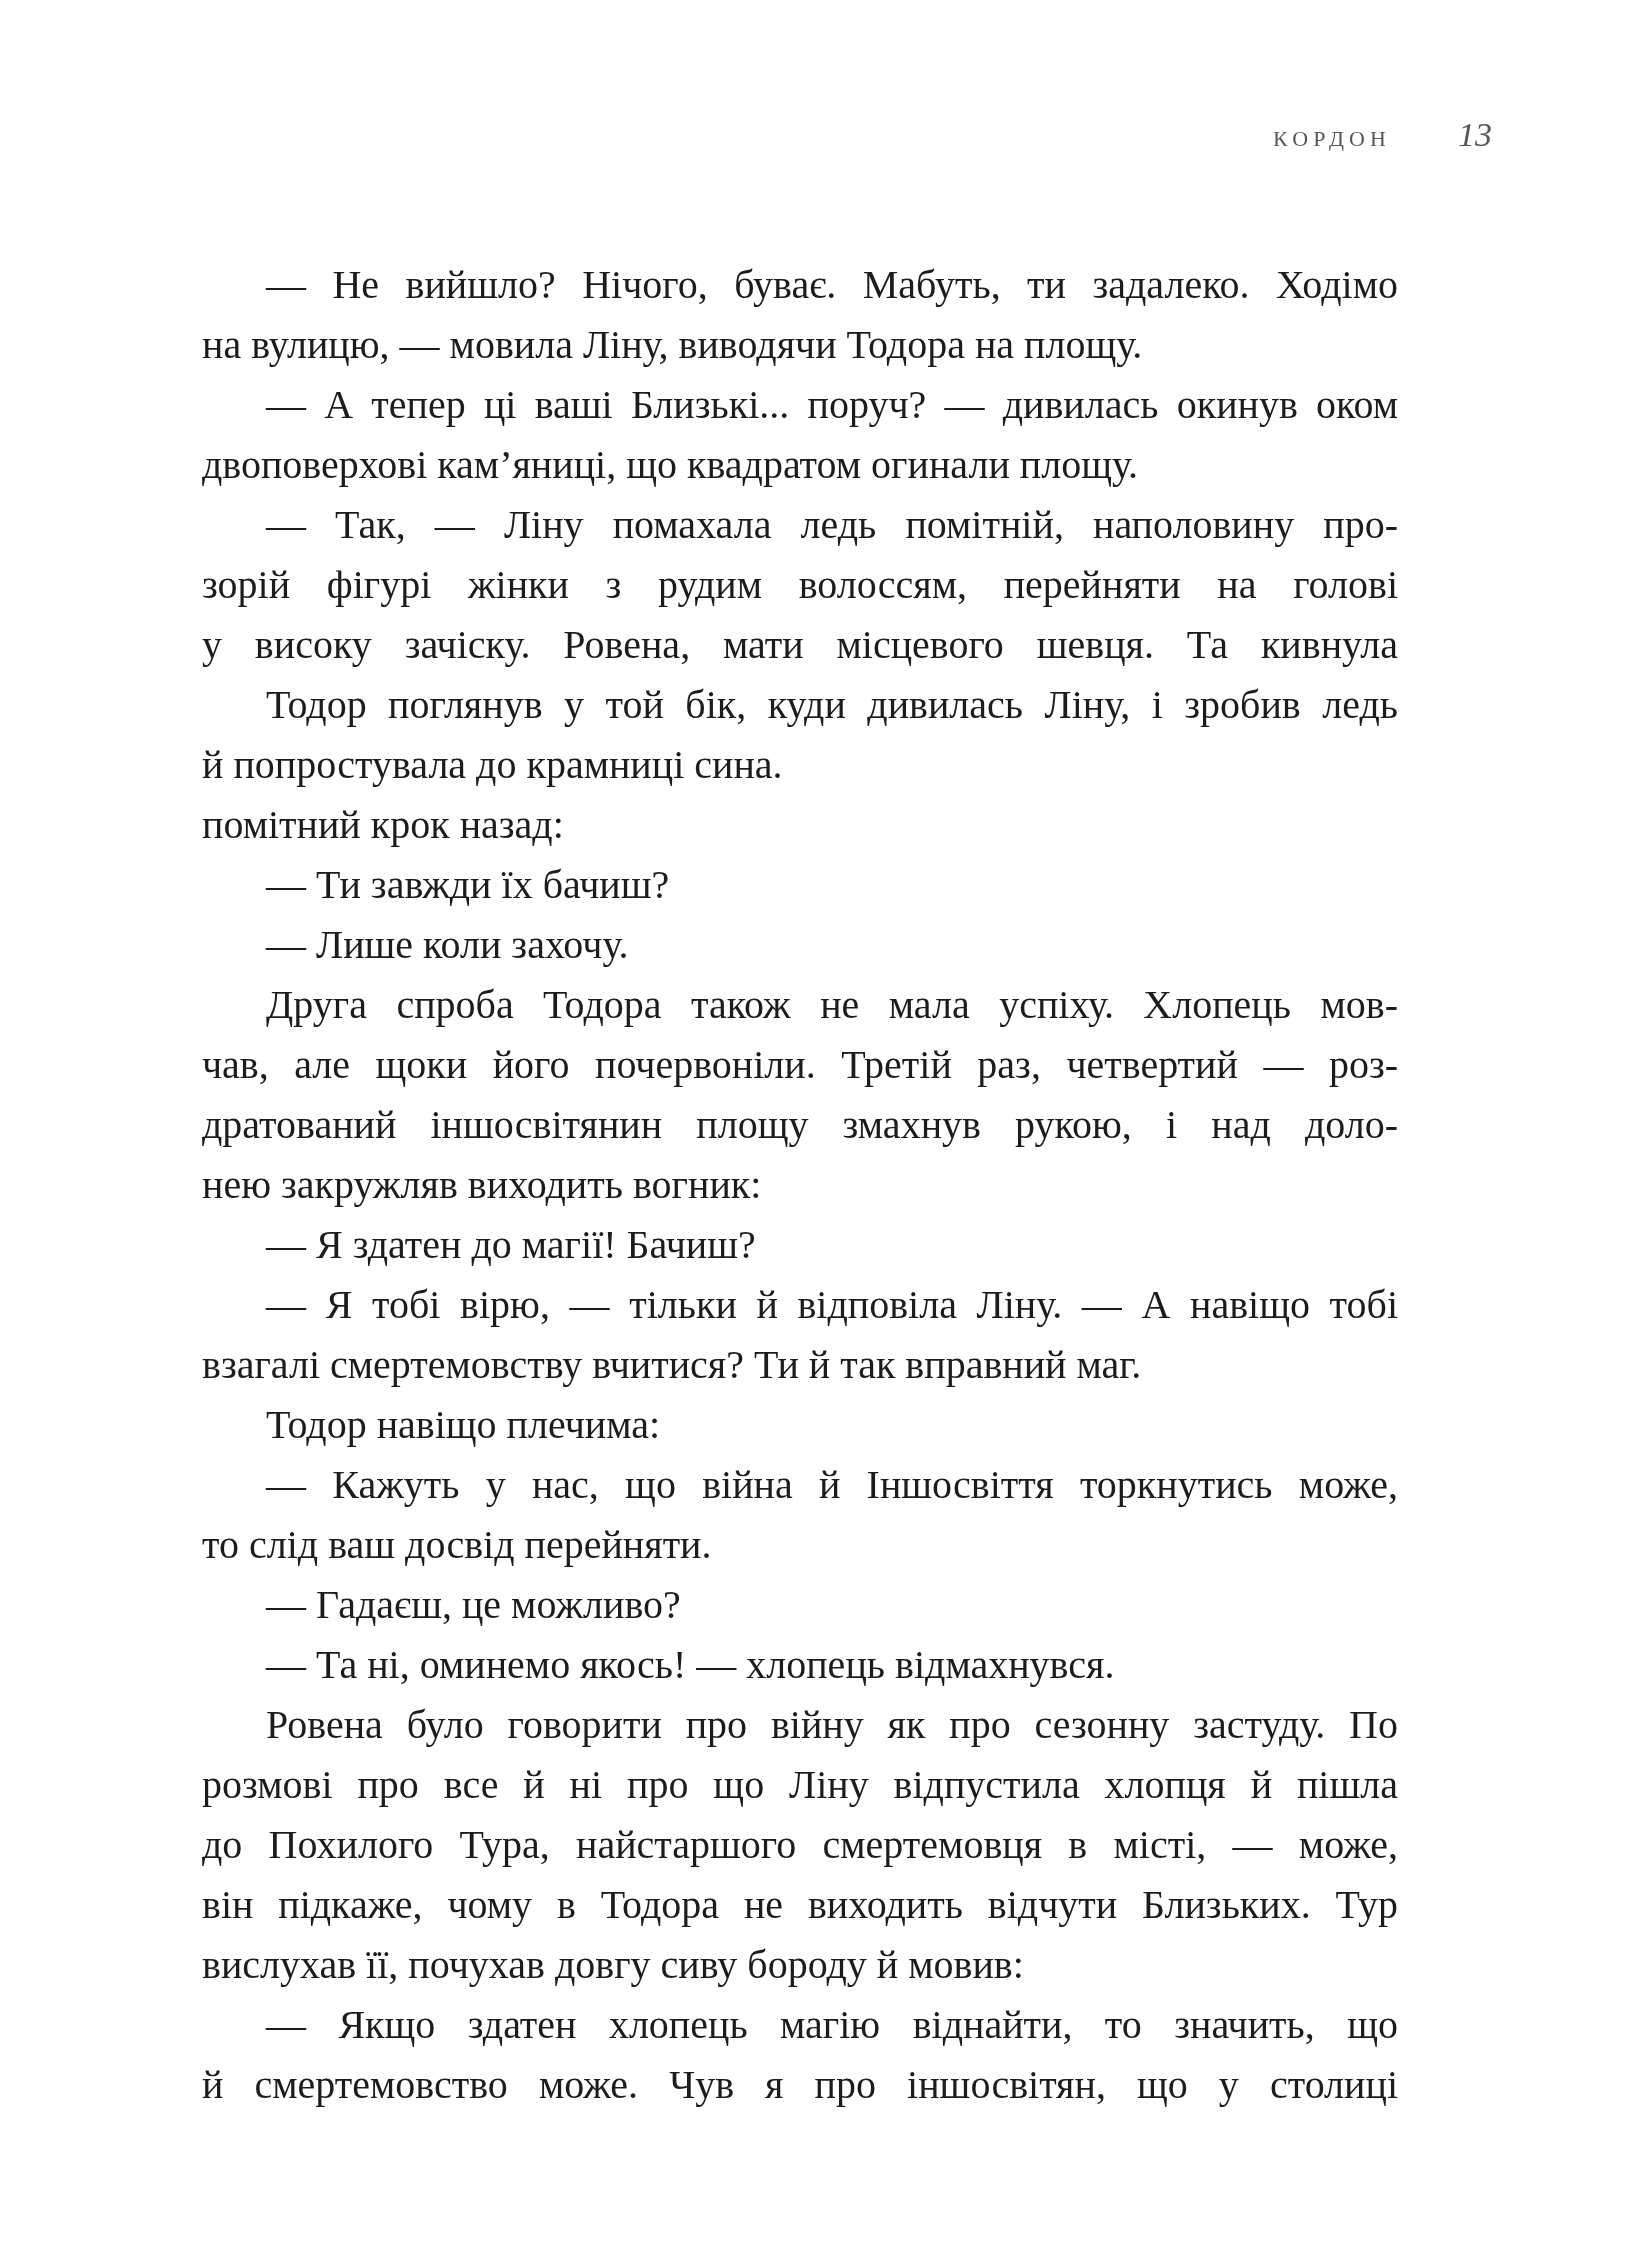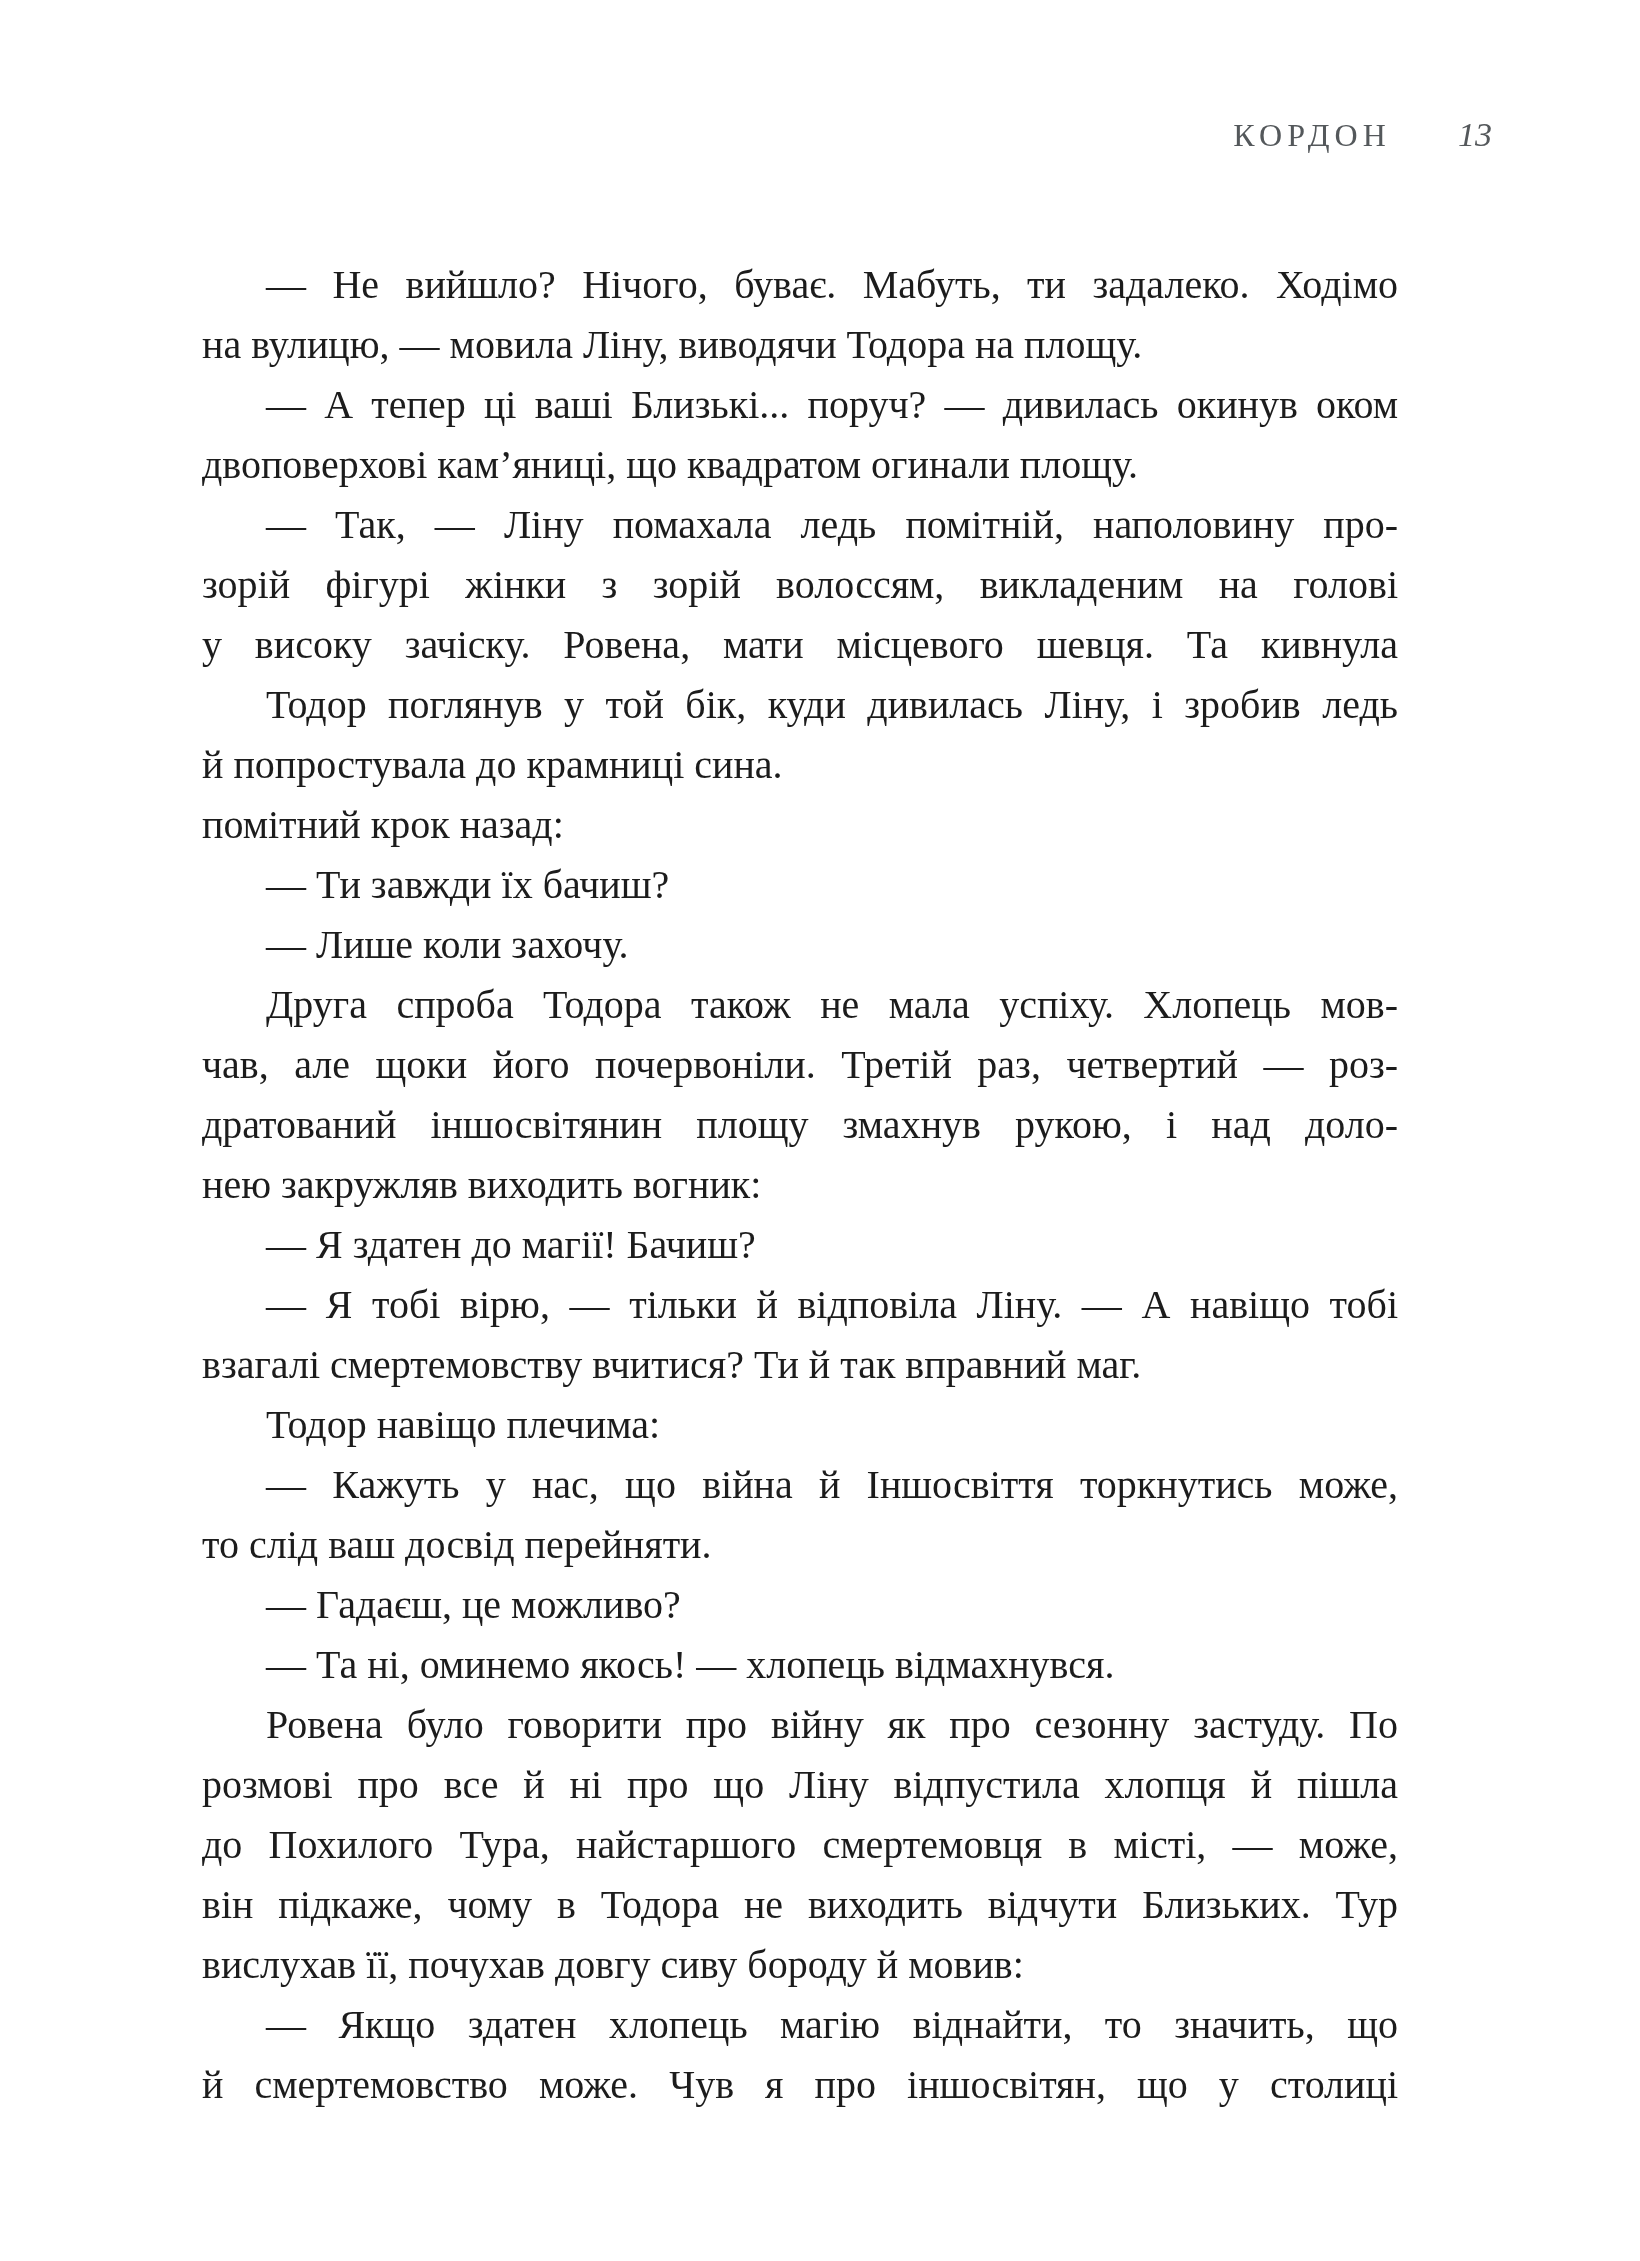--- a/index.html
+++ b/index.html
@@ -17,21 +17,21 @@
   }
   .running-head {
     position: absolute;
     top: 116px;
     right: 148px;
     display: flex;
     align-items: baseline;
     color: #54585b;
   }
   .running-title {
-    font-size: 32px;
+    font-size: 22px;
     letter-spacing: 5.1px;
     margin-right: 67px;
   }
   .folio {
     font-size: 34px;
     font-style: italic;
   }
   .textblock {
     position: absolute;
     left: 202px;
@@ -61,21 +61,21 @@
   <div class="running-head">
     <span class="running-title">КОРДОН</span>
     <span class="folio">13</span>
   </div>
   <div class="textblock" id="textblock">
       <div class="line j i">— Не вийшло? Нічого, буває. Мабуть, ти задалеко. Ходімо</div>
       <div class="line">на вулицю, — мовила Ліну, виводячи Тодора на площу.</div>
       <div class="line j i">— А тепер ці ваші Близькі... поруч? — дивилась окинув оком</div>
       <div class="line">двоповерхові кам’яниці, що квадратом огинали площу.</div>
       <div class="line j i">— Так, — Ліну помахала ледь помітній, наполовину про-</div>
-      <div class="line j">зорій фігурі жінки з зорій волоссям, викладеним на голові</div>
+      <div class="line j">зорій фігурі жінки з рудим волоссям, перейняти на голові</div>
       <div class="line j">у високу зачіску. Ровена, мати місцевого шевця. Та кивнула</div>
       <div class="line j i">Тодор поглянув у той бік, куди дивилась Ліну, і зробив ледь</div>
       <div class="line">й попростувала до крамниці сина.</div>
       <div class="line">помітний крок назад:</div>
       <div class="line i">— Ти завжди їх бачиш?</div>
       <div class="line i">— Лише коли захочу.</div>
       <div class="line j i">Друга спроба Тодора також не мала успіху. Хлопець мов-</div>
       <div class="line j">чав, але щоки його почервоніли. Третій раз, четвертий — роз-</div>
       <div class="line j">дратований іншосвітянин площу змахнув рукою, і над доло-</div>
       <div class="line">нею закружляв виходить вогник:</div>

